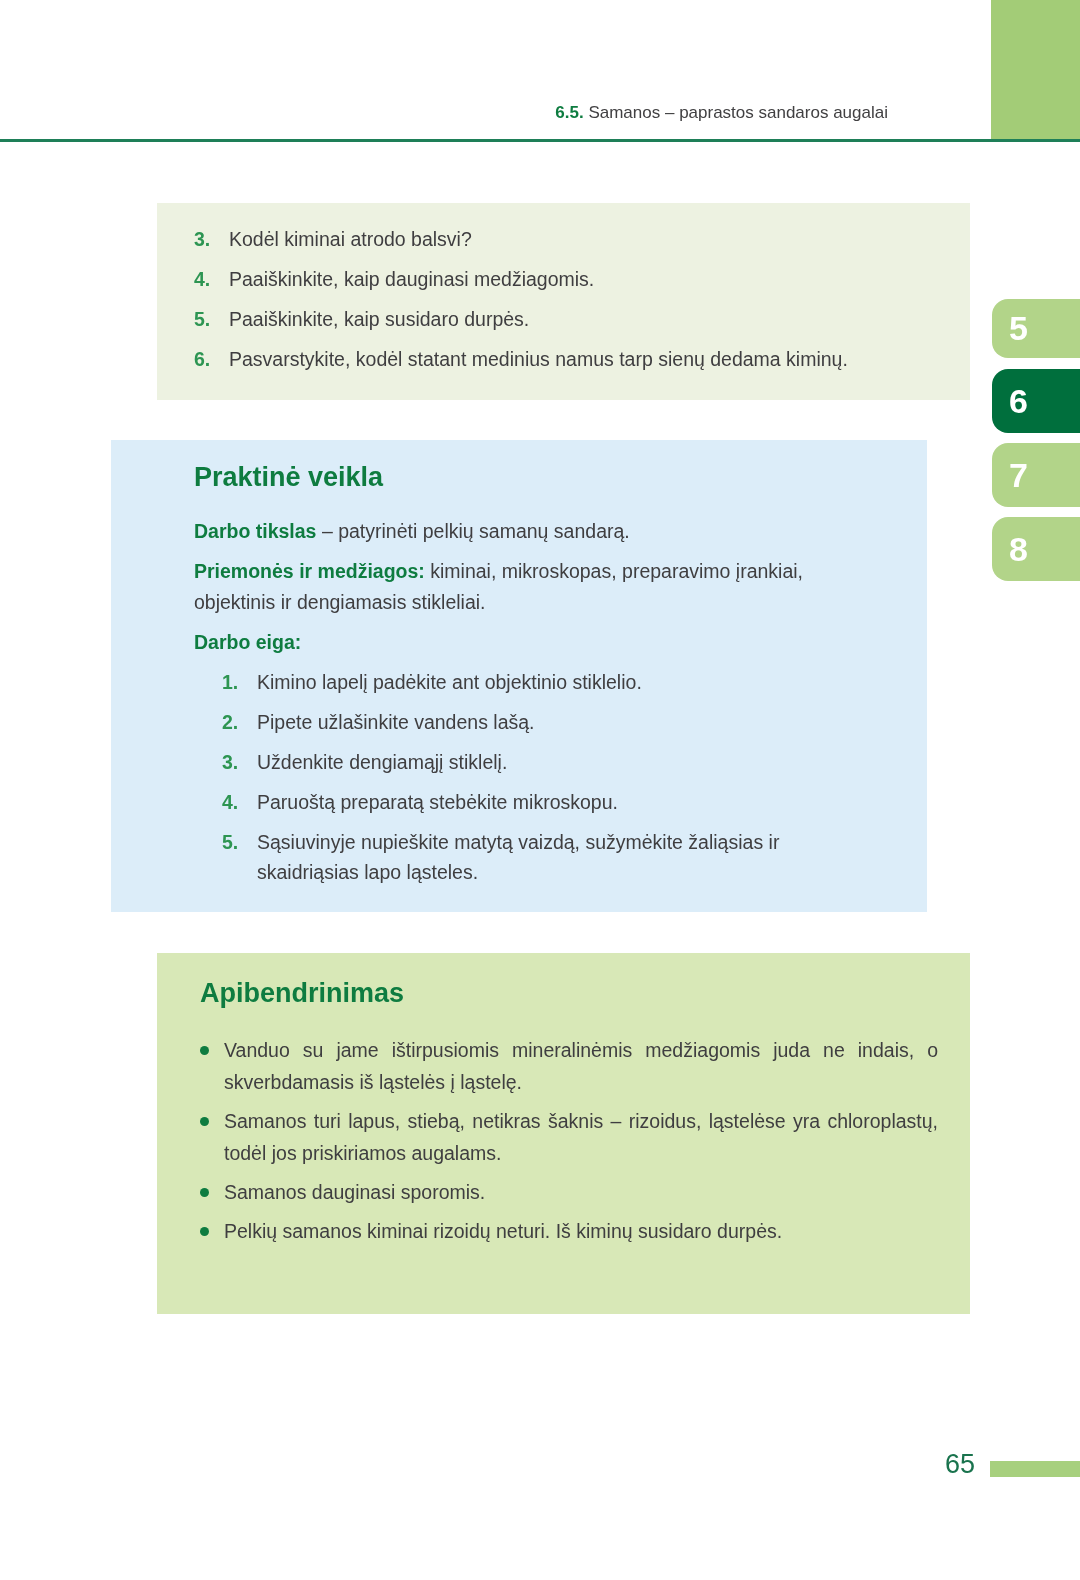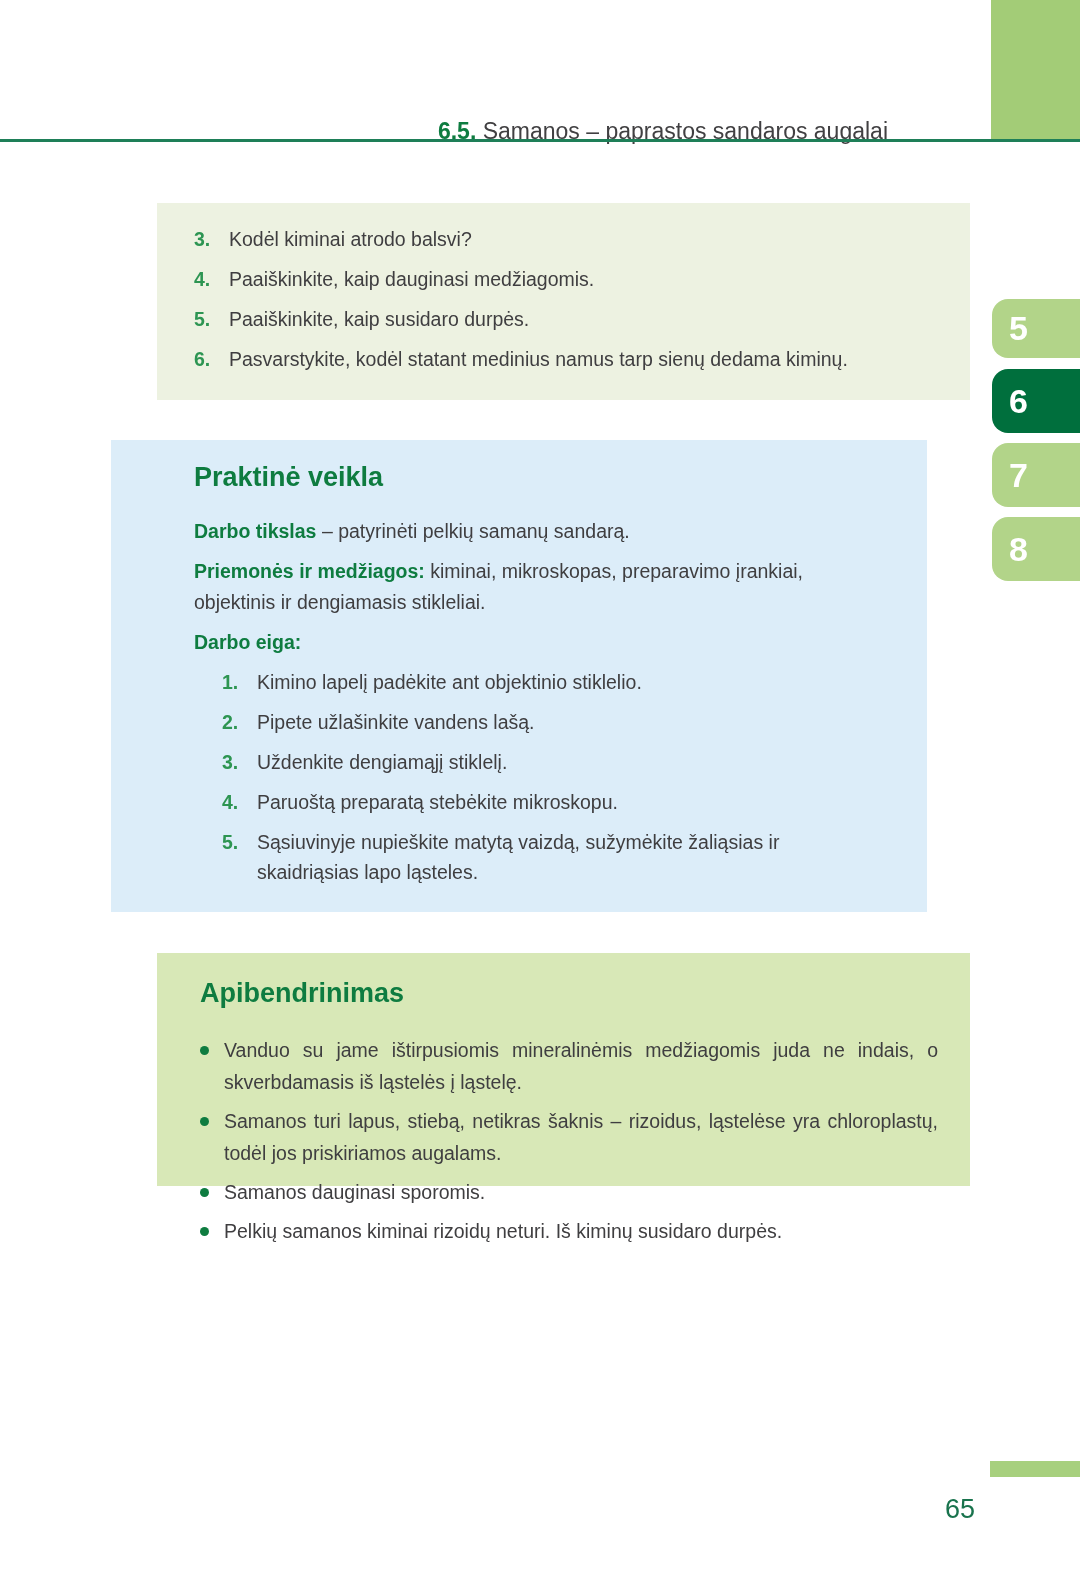--- a/index.html
+++ b/index.html
@@ -18,22 +18,22 @@
     --header_text:#414042;
   }
   html,body{margin:0;padding:0;}
   body{
     width:1080px;height:1580px;position:relative;background:#ffffff;
     font-family:"Liberation Sans", sans-serif;color:var(--text_dark);
     overflow:hidden;
   }
   
   .header-title{
-    position:absolute;top:118px;right:192px;
-    font-size:23px;color:var(--header_text);white-space:nowrap;
+    position:absolute;top:103px;right:192px;
+    font-size:17px;color:var(--header_text);white-space:nowrap;
   }
   .header-num{color:var(--green_dark);font-weight:bold;}
   .header-rule{
     position:absolute;top:139px;left:0;width:1080px;height:3px;
     background:var(--rule_green);
   }
   .corner-block{
     position:absolute;top:0;left:991px;width:89px;height:139px;
     background:var(--corner_green);
   }
@@ -73,37 +73,37 @@
   }
   .p-para{font-size:19.5px;line-height:31px;margin:0 0 9px 0;}
   .p-label{color:var(--green_dark);font-weight:bold;}
   .steps-wrap{margin-top:4px;}
   .step-row{
     display:flex;margin:0 0 10px 28px;
     font-size:19.5px;line-height:30px;
   }
   
   .s-box{
-    position:absolute;left:157px;top:953px;width:813px;height:233px;
+    position:absolute;left:157px;top:953px;width:813px;height:361px;
     background:var(--box_sum);box-sizing:border-box;
     padding:25px 32px 0 43px;
   }
   .s-title{
     color:var(--green_dark);font-weight:bold;font-size:27px;
     margin:0 0 25px 0;
   }
   .bullet-row{display:flex;margin-bottom:7px;font-size:19.5px;line-height:32px;}
   .bullet-dot{
     width:9px;height:9px;border-radius:50%;flex:none;
     background:var(--green_dark);margin:12px 15px 0 0;
   }
   .bullet-text{text-align:justify;}
   
   .footer-num{
-    position:absolute;top:1494px;left:895px;width:80px;text-align:right;
+    position:absolute;top:1449px;left:895px;width:80px;text-align:right;
     font-size:27px;color:var(--pagenum_green);
   }
   .footer-bar{
     position:absolute;top:1461px;left:990px;width:90px;height:16px;
     background:var(--bar_green);
   }
 </style>
 </head>
 <body>
 

